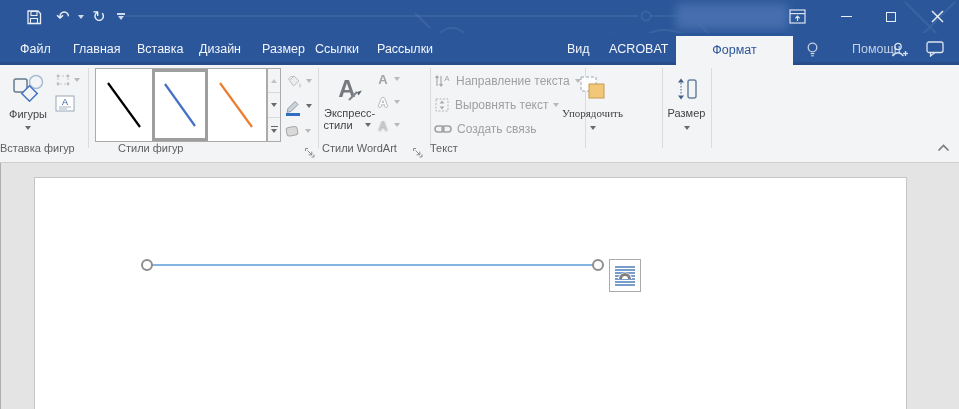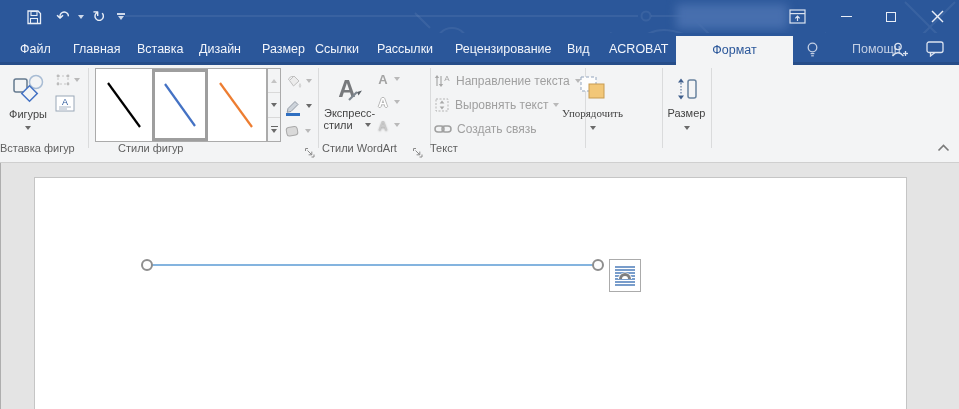--- a/index.html
+++ b/index.html
@@ -127,21 +127,20 @@
 </div>
 
 <div class="tabrow">
   <div class="tab" style="left:20px;">Файл</div>
   <div class="tab" style="left:73px;">Главная</div>
   <div class="tab" style="left:137px;text-align:center;">Вставка</div>
   <div class="tab" style="left:199px;">Дизайн</div>
   <div class="tab" style="left:262px;">Размер</div>
   <div class="tab" style="left:315px;">Ссылки</div>
   <div class="tab" style="left:377px;">Рассылки</div>
-  <div class="tab" style="left:455px;">Рецензирование</div>
   <div class="tab" style="left:567px;">Вид</div>
   <div class="tab" style="left:609px;">ACROBAT</div>
   <div class="tab-active">Формат</div>
 
   <div class="help-area" style="left:805px;gap:32px;">
     <svg width="15" height="17">
       <circle cx="7.5" cy="6.5" r="4.3" fill="none" stroke="#c3cfe4" stroke-width="1.3"></circle>
       <line x1="5.6" y1="12.6" x2="9.4" y2="12.6" stroke="#c3cfe4" stroke-width="1.2"></line>
       <line x1="6.2" y1="14.8" x2="8.8" y2="14.8" stroke="#c3cfe4" stroke-width="1.2"></line>
     </svg>

